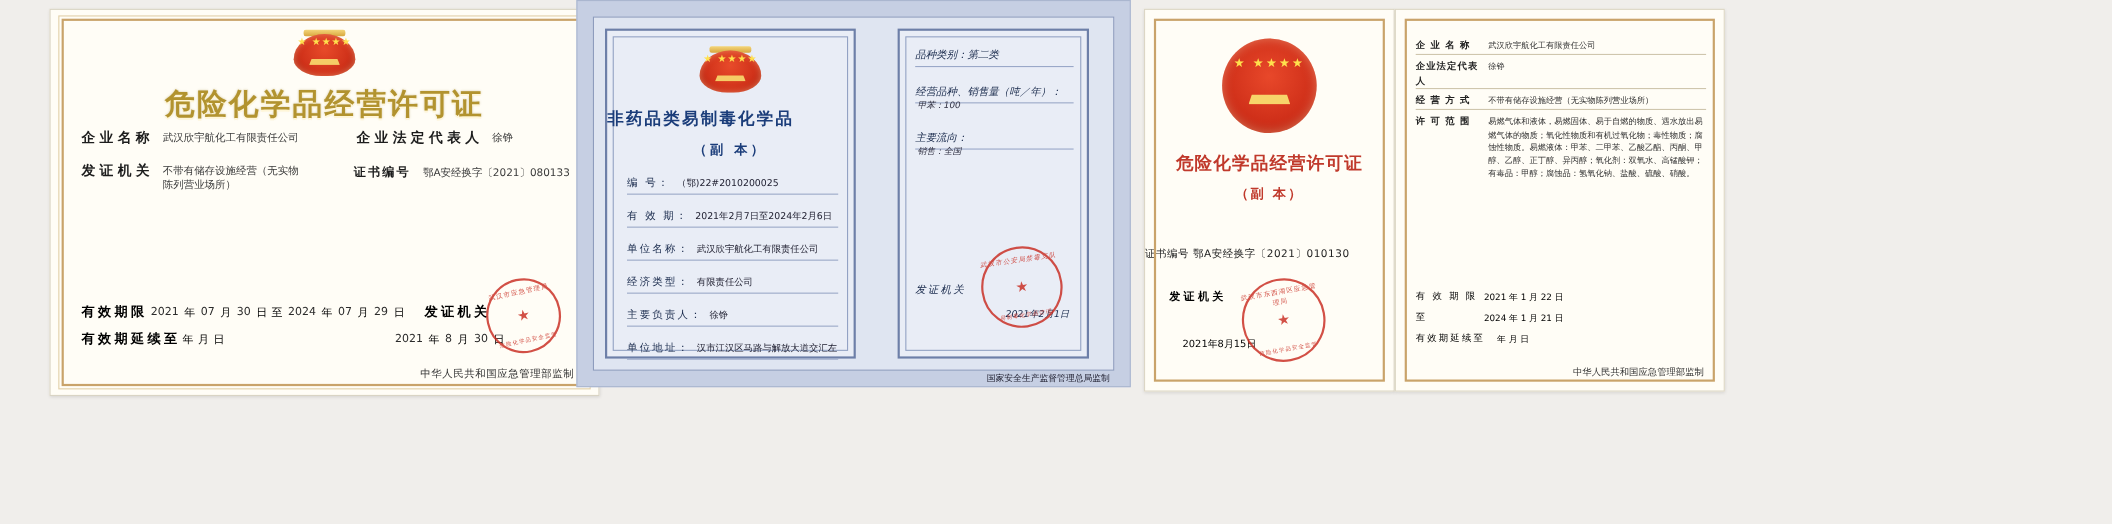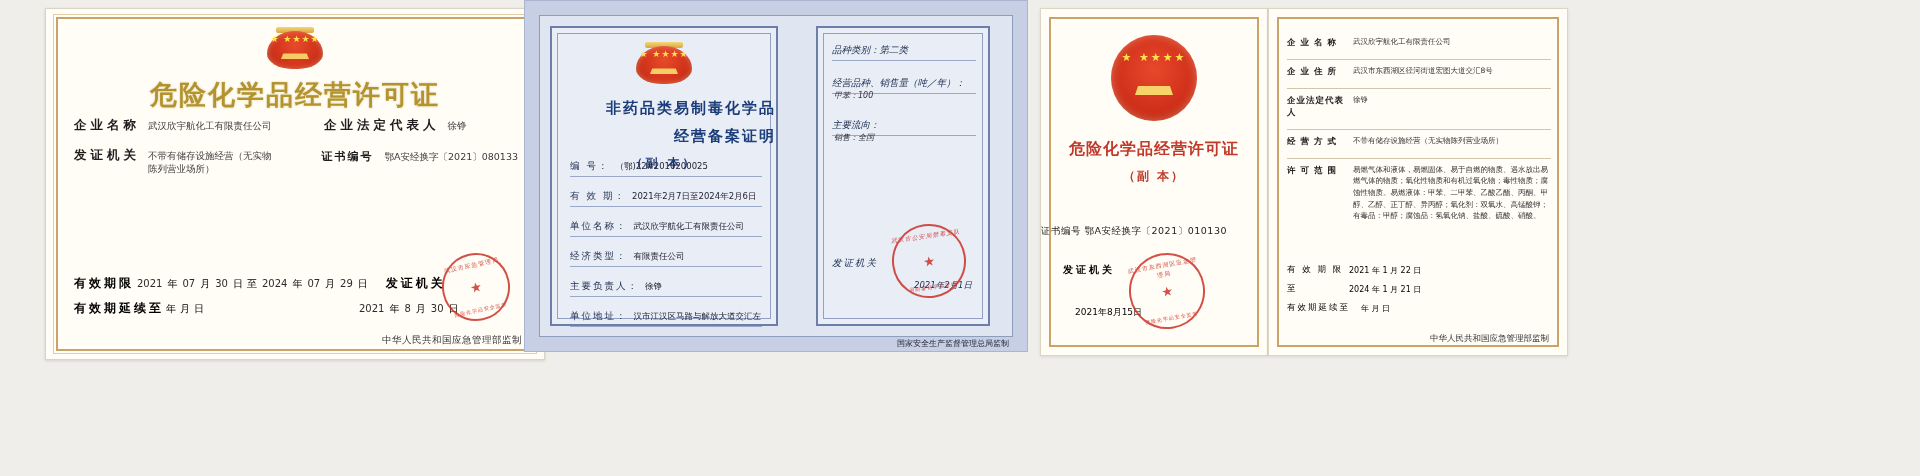--- a/index.html
+++ b/index.html
@@ -202,21 +202,21 @@
     box-sizing: border-box;
   }
   .c2-left  { left: 10px; width: 228px; }
   .c2-right { right: 22px; width: 174px; font-style: italic; }
   .c2-pane .pane-in {
     position: absolute;
     inset: 5px;
     border: 1px solid #93a2c4;
   }
   .c2-title {
-    text-align: right;
+    text-align: left;
     font-family: "DejaVu Serif", serif;
     font-weight: bold;
     color: #1b3d7a;
     font-size: 15px;
     letter-spacing: 2px;
     line-height: 1.7;
     margin-top: 8px;
   }
   .c2-sub {
     text-align: center;
@@ -394,21 +394,21 @@
   }
   .c4-table {
     position: absolute;
     left: 18px; right: 16px; top: 22px;
     font-size: 8.5px;
     color: #222;
   }
   .c4-table .r {
     display: flex;
     border-bottom: 1px solid #cfc6ad;
-    padding: 5px 0 10px;
+    padding: 5px 0 0;
     align-items: flex-start;
   }
   .c4-table .k {
     width: 62px;
     flex: 0 0 62px;
     font-weight: bold;
     letter-spacing: 1px;
     font-size: 8.5px;
     line-height: 1.5;
   }
@@ -537,21 +537,20 @@
       <div class="c2-pane c2-left">
         <div class="pane-in"></div>
         <div style="position:relative;padding-top:14px;">
           <div class="emblem">
             <div class="top-bar"></div>
             <div class="shield"></div>
             <div class="stars">★ ★★★★</div>
             <div class="gate"></div>
           </div>
           <div class="c2-title">非药品类易制毒化学品</div>
-          <div class="c2-title" style="margin-top:2px;">经营备案证明</div>
           <div class="c2-sub">（副 本）</div>
         </div>
 
         <div class="c2-fields">
           <div class="f">
             <span class="fl">编  号：</span>
             <span class="fv">（鄂)22#2010200025</span>
           </div>
           <div class="f">
             <span class="fl">有 效 期：</span>
@@ -630,24 +629,20 @@
   </div>
 
   <div class="cert cert4">
     <div class="inner-frame"></div>
     <div class="c4-table">
       <div class="r">
         <div class="k">企 业 名 称</div>
         <div class="v">武汉欣宇航化工有限责任公司</div>
       </div>
       <div class="r">
-        <div class="k">企 业 住 所</div>
-        <div class="v">武汉市东西湖区径河街道宏图大道交汇8号</div>
-      </div>
-      <div class="r">
         <div class="k">企业法定代表人</div>
         <div class="v">徐铮</div>
       </div>
       <div class="r">
         <div class="k">经 营 方 式</div>
         <div class="v">不带有储存设施经营（无实物陈列营业场所）</div>
       </div>
       <div class="r" style="border-bottom:none;">
         <div class="k">许 可 范 围</div>
         <div class="v tiny">易燃气体和液体，易燃固体、易于自燃的物质、遇水放出易燃气体的物质；氧化性物质和有机过氧化物；毒性物质；腐蚀性物质。易燃液体：甲苯、二甲苯、乙酸乙酯、丙酮、甲醇、乙醇、正丁醇、异丙醇；氧化剂：双氧水、高锰酸钾；有毒品：甲醇；腐蚀品：氢氧化钠、盐酸、硫酸、硝酸。</div>

